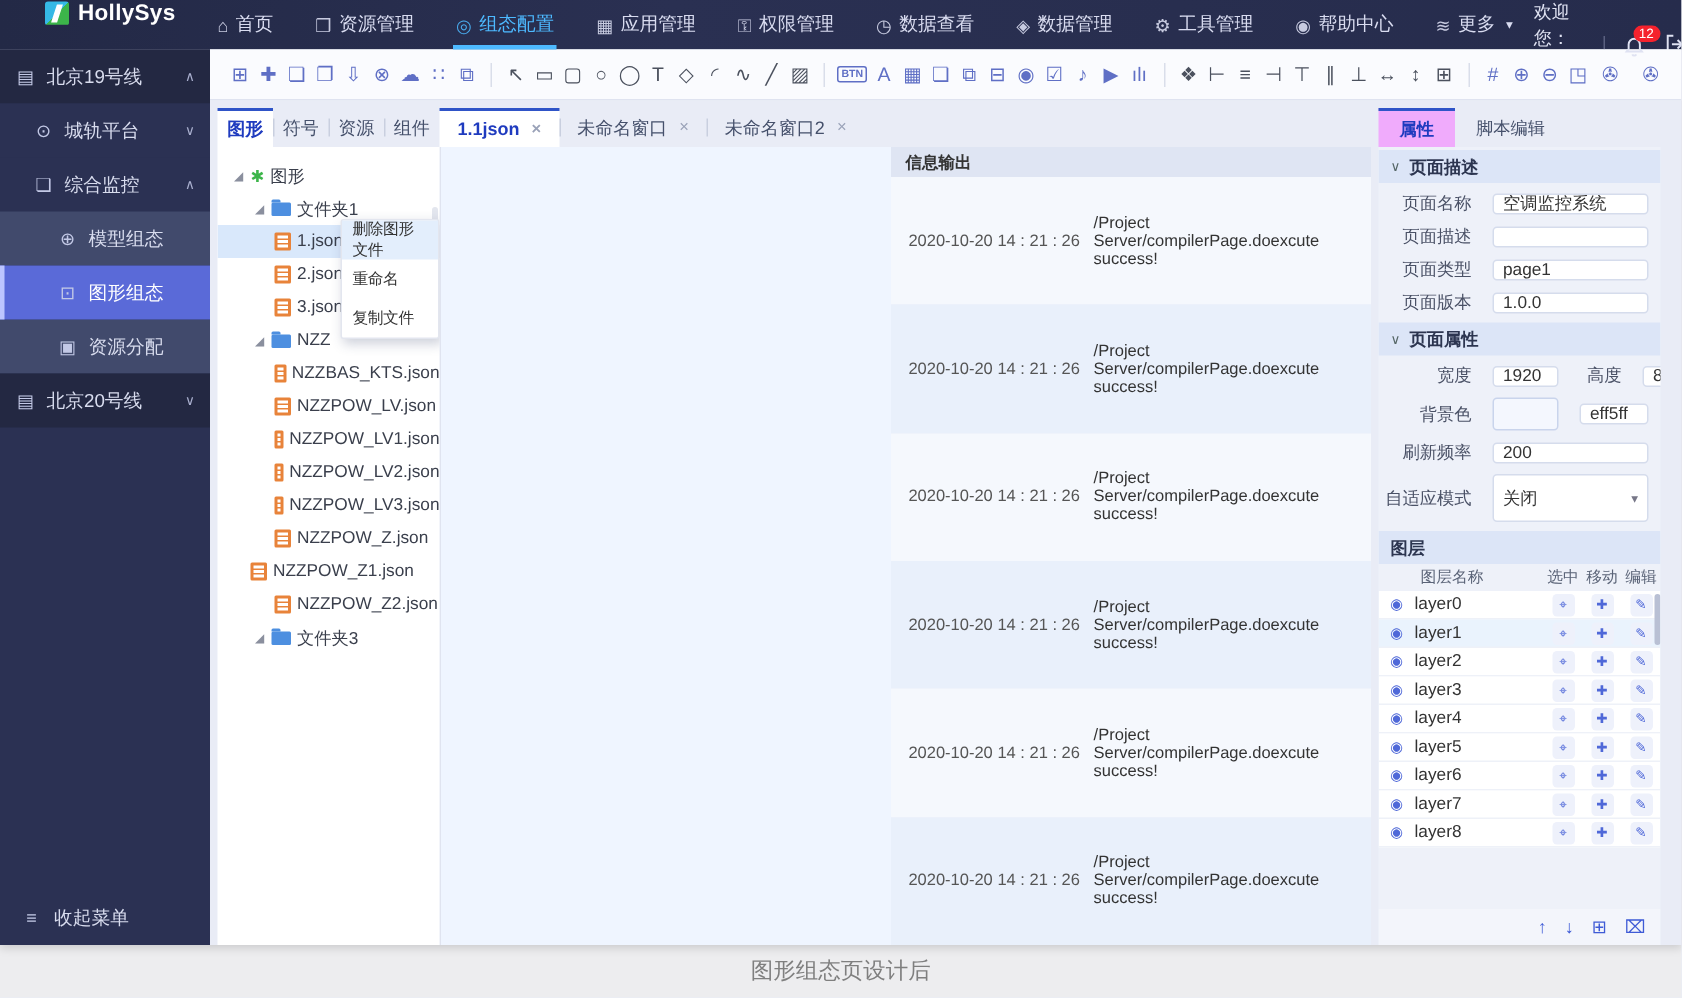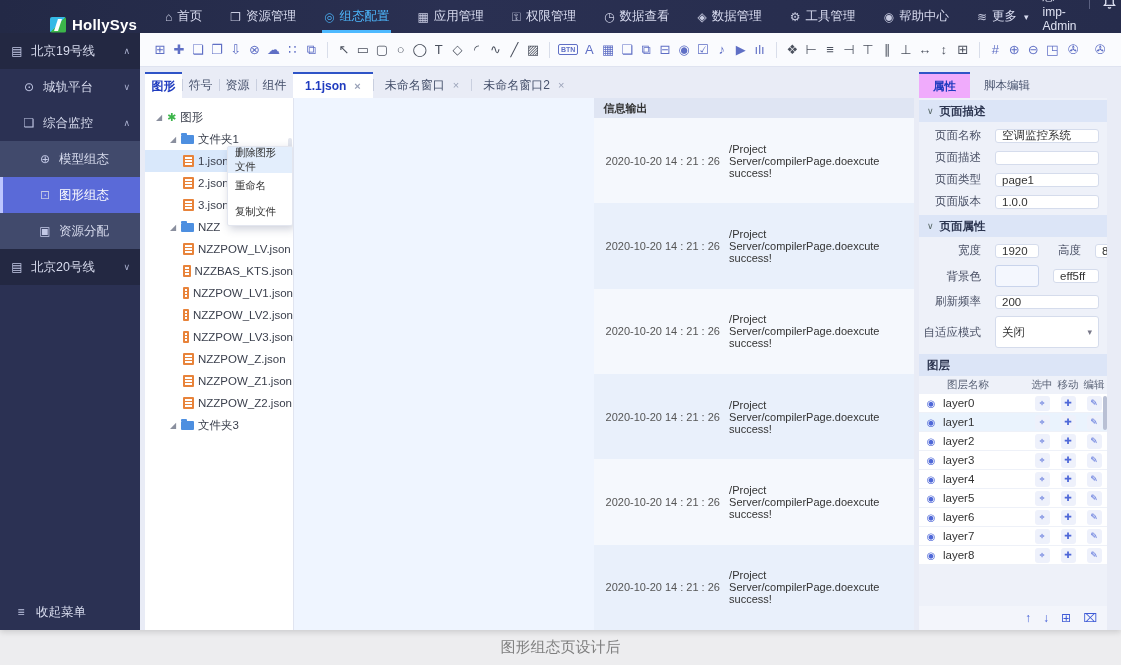--- a/index.html
+++ b/index.html
@@ -1,21 +1,21 @@
 <!DOCTYPE html>
 <html><head>
 <meta charset="utf-8">
 <style>
   * { margin:0; padding:0; box-sizing:border-box; }
   html,body { width:1121px; height:665px; }
   body { font-family:"Liberation Sans","DejaVu Sans",sans-serif; background:#ededef; overflow:hidden; font-size:12px; color:#333; }
   .app { width:1121px; height:630px; display:flex; flex-direction:column; background:#e9ecf6; box-shadow:0 2px 6px rgba(0,0,0,.15); }
 
   
-  .navbar { height:24px; background:linear-gradient(90deg,#232946,#2a3052 40%,#262c4c); display:flex; align-items:flex-end; color:#e6e9f5; flex:0 0 33px;padding-left:20px; }
+  .navbar { height:24px; background:linear-gradient(90deg,#232946,#2a3052 40%,#262c4c); display:flex; align-items:flex-start; color:#e6e9f5; flex:0 0 33px; }
   .logo { width:148px; display:flex; align-items:center; gap:6px; padding-left:30px; }
   .logo-mark { width:16px; height:16px; background:linear-gradient(135deg,#35b9e6 50%,#3cb54a 50%); clip-path:polygon(0 0,100% 0,100% 100%,0 100%); position:relative; border-radius:2px; }
   .logo-mark:after { content:""; position:absolute; left:6px; top:2px; width:4px; height:12px; background:#fff; transform:skewX(-18deg); }
   .logo-text { font-weight:bold; font-size:15px; color:#fff; letter-spacing:.2px; }
   .nav-items { display:flex; align-items:center; height:100%; margin-left:14px; }
   .nav-item { display:flex; align-items:center; gap:5px; padding:0 14px; height:100%; cursor:pointer; font-size:12.5px; color:#d9dcf0; position:relative; white-space:nowrap; }
   .nav-item .nav-ico { font-size:12px; opacity:.9; }
   .nav-item.active { color:#4db9ff; }
   .nav-item.active:after { content:""; position:absolute; left:12px; right:12px; bottom:0; height:3px; background:#4db9ff; }
   .nav-caret { font-size:9px; margin-left:2px; }
@@ -359,43 +359,43 @@
                   <span class="ico-file"></span>
                   <span>3.json</span>
                 </div>
               <div class="tree-row" style="padding-left:24px">
                   <span class="tw">◢</span>
                   <span class="ico-folder"></span>
                   <span>NZZ</span>
                 </div>
               <div class="tree-row" style="padding-left:38px">
                   <span class="ico-file"></span>
+                  <span>NZZBAS_KTS.json</span>
+                </div>
+              <div class="tree-row" style="padding-left:38px">
+                  <span class="ico-file"></span>
                   <span>NZZPOW_LV.json</span>
                 </div>
               <div class="tree-row" style="padding-left:38px">
                   <span class="ico-file"></span>
-                  <span>NZZBAS_KTS.json</span>
-                </div>
-              <div class="tree-row" style="padding-left:38px">
-                  <span class="ico-file"></span>
                   <span>NZZPOW_LV1.json</span>
                 </div>
               <div class="tree-row" style="padding-left:38px">
                   <span class="ico-file"></span>
                   <span>NZZPOW_LV2.json</span>
                 </div>
               <div class="tree-row" style="padding-left:38px">
                   <span class="ico-file"></span>
                   <span>NZZPOW_LV3.json</span>
                 </div>
               <div class="tree-row" style="padding-left:38px">
                   <span class="ico-file"></span>
                   <span>NZZPOW_Z.json</span>
                 </div>
-              <div class="tree-row" style="padding-left:38px">
+              <div class="tree-row" style="padding-left:22px">
                   <span class="ico-file"></span>
                   <span>NZZPOW_Z1.json</span>
                 </div>
               <div class="tree-row" style="padding-left:38px">
                   <span class="ico-file"></span>
                   <span>NZZPOW_Z2.json</span>
                 </div>
               <div class="tree-row" style="padding-left:24px">
                   <span class="tw">◢</span>
                   <span class="ico-folder"></span>

